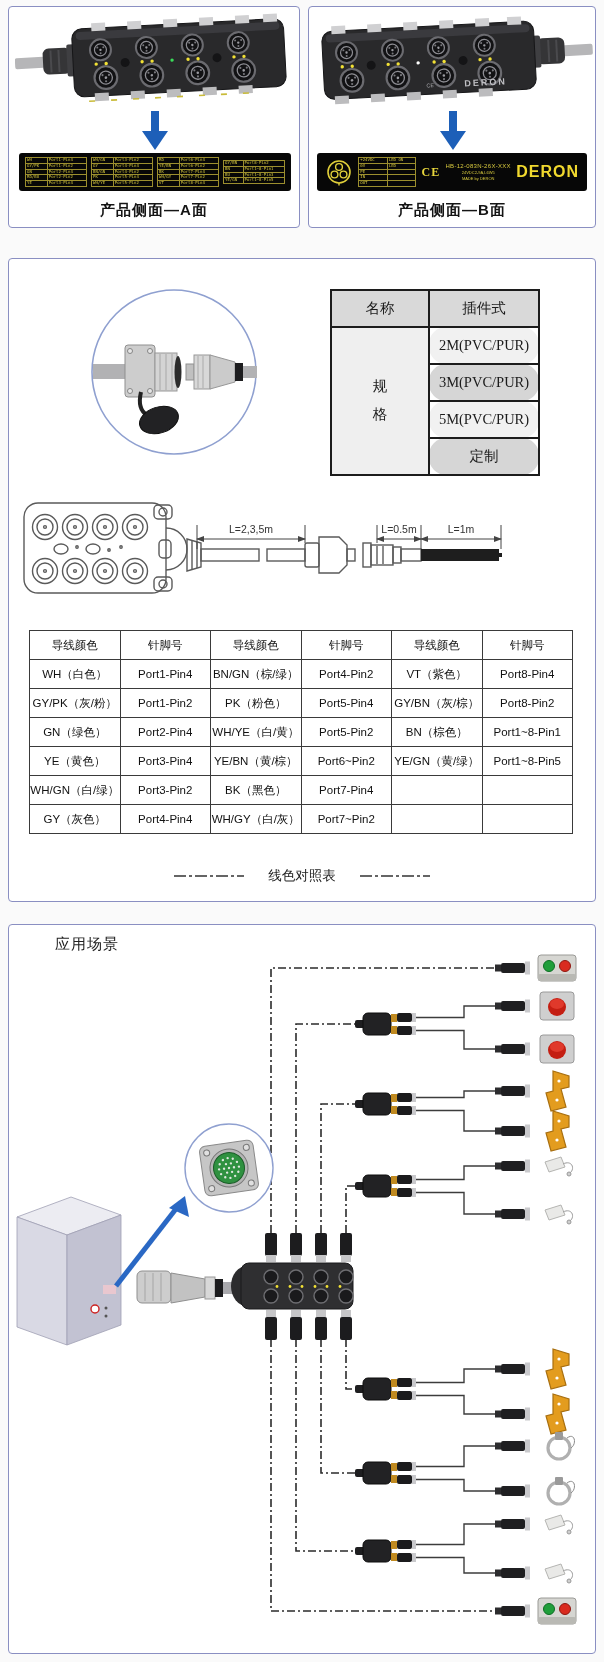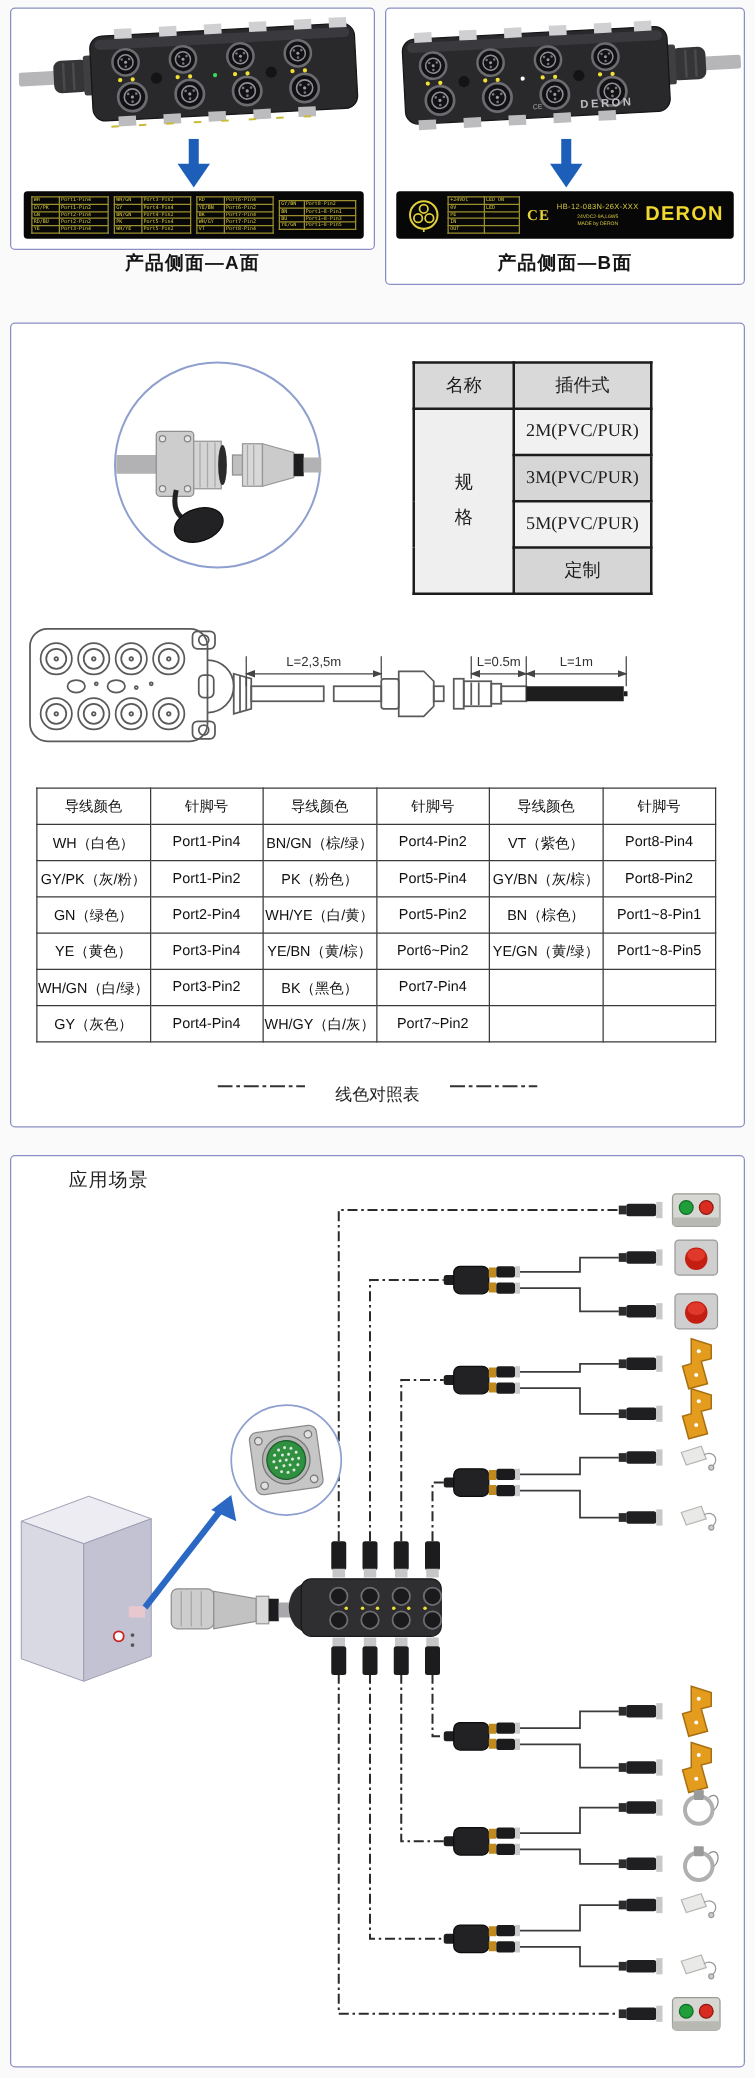--- a/index.html
+++ b/index.html
@@ -1,46 +1,46 @@
 <!DOCTYPE html>
 <html><head>
 <meta charset="utf-8">
 <style>
   html,body{margin:0;padding:0;background:#fafafa;}
   #page{position:relative;width:604px;height:1662px;background:#fafafa;
         font-family:"Liberation Sans",sans-serif;color:#1c1c1c;overflow:hidden;}
   .panel{position:absolute;background:#ffffff;border:1.5px solid #8a8fc2;border-radius:4px;box-sizing:border-box;}
-  #panel-a{left:8px;top:6px;width:292px;height:194px;}
+  #panel-a{left:8px;top:6px;width:292px;height:222px;}
   #panel-b{left:308px;top:6px;width:288px;height:222px;}
   #panel-specs{left:8px;top:258px;width:588px;height:644px;}
   #panel-app{left:8px;top:924px;width:588px;height:730px;}
   .abs{position:absolute;}
   .caption{position:absolute;width:100%;text-align:center;font-size:15px;font-weight:700;color:#151515;letter-spacing:1px;}
   
   .label-strip{position:absolute;background:#070707;border-radius:3px;display:flex;align-items:center;
                justify-content:space-around;padding:2px 4px;box-sizing:border-box;}
   table.micro{border-collapse:collapse;width:62px;}
   table.micro td{border:0.5px solid #9c8f2e;color:#d6c83e;font-size:4px;line-height:1.2;
                  padding:0 1px;white-space:nowrap;overflow:hidden;font-family:"DejaVu Sans Mono",monospace;}
   table.micro.b3{width:58px;}
   
   table.spec{position:absolute;left:321px;top:30px;border-collapse:collapse;table-layout:fixed;}
   table.spec th,table.spec td{border:2px solid #1c1c1c;text-align:center;vertical-align:middle;
       height:37px;box-sizing:border-box;font-weight:400;}
-  table.spec th{background:#d9d9d9;font-size:14.5px;width:80px;}
+  table.spec th{background:#d9d9d9;font-size:14.5px;width:98px;}
   table.spec th+th{width:110px;}
   td.spec-label{background:#efefef;font-size:14.5px;}
   td.spec-label span{display:inline-block;width:1.1em;word-break:break-all;line-height:1.9;}
-  td.opt{font-family:"Liberation Serif",serif;font-size:14.5px;}
+  td.opt{font-family:"Liberation Serif",serif;font-size:14.5px;border-radius:17px;}
   .bg-lt{background:#f1f1f1;} .bg-dk{background:#d6d6d6;margin-left:37px;}
   
   table.wire{position:absolute;left:20px;top:371px;width:544px;border-collapse:collapse;table-layout:fixed;}
   table.wire th,table.wire td{border:1.2px solid #3a3a3a;height:29px;text-align:center;
       font-size:11.5px;font-weight:400;padding:0;box-sizing:border-box;color:#111;}
-  .wire-caption{position:absolute;left:0;top:608px;width:100%;display:flex;align-items:flex-start;
+  .wire-caption{position:absolute;left:0;top:608px;width:100%;display:flex;align-items:center;
       justify-content:center;gap:24px;font-size:13.5px;color:#222;}
   #app-title{position:absolute;left:22px;top:10px;font-size:15px;color:#222;font-weight:500;letter-spacing:1px;margin-left:24px;}
   
   .b-center{display:flex;flex-direction:column;align-items:center;gap:1px;color:#d6c83e;}
   .b-part{font-size:6px;letter-spacing:.3px;}
   .b-sub{font-size:4px;}
   .b-ce{color:#e8d63c;font-size:12px;font-weight:700;letter-spacing:1px;font-family:"Liberation Serif",serif;}
   .b-brand{color:#f0d82e;font-size:16px;font-weight:800;letter-spacing:1px;}
 </style>
 </head>

